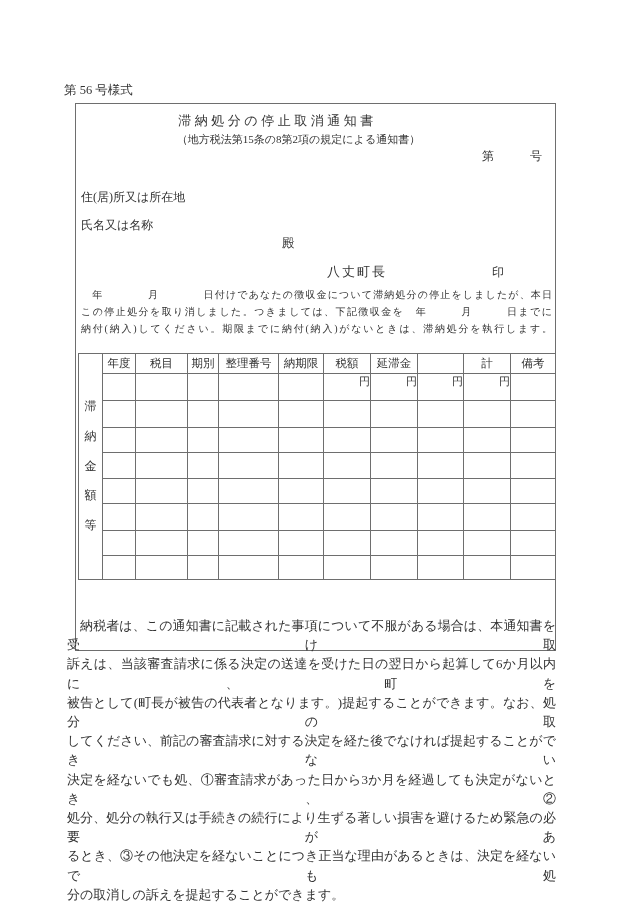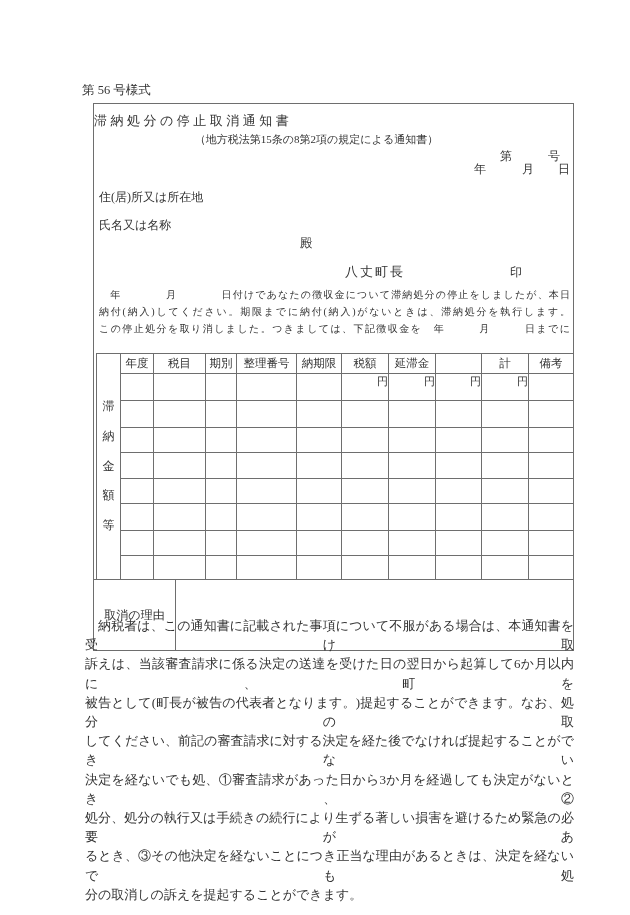--- a/index.html
+++ b/index.html
@@ -1,30 +1,30 @@
 <!DOCTYPE html>
 <html><head>
 <meta charset="utf-8">
 <style>
   html,body { margin:0; padding:0; background:#e8e8e8; }
   .page {
     position:relative; width:630px; height:915px; background:#ffffff;
     color:#333333; font-family:"Liberation Serif","DejaVu Serif",serif;
     overflow:hidden;
   }
-  .abs { position:absolute;margin-left:18px; }
+  .abs { position:absolute; }
   .form-no { left:64px; top:82px; font-size:12.5px; }
   .outer-box {
     left:75px; top:103px; width:479px; height:546px;
     border:1px solid #6e6e6e;
   }
   .in { position:absolute; }
   .title {
     left:0; top:8px; width:100%; box-sizing:border-box; padding-right:76px;
-    text-align:left; font-size:13px; letter-spacing:3.5px; white-space:nowrap;
+    text-align:center; font-size:13px; letter-spacing:3.5px; white-space:nowrap;
   }
   .subtitle {
     left:0; top:28px; width:100%; box-sizing:border-box; padding-right:34px;
     text-align:center; font-size:11px; white-space:nowrap;
   }
   .doc-number { left:0; top:44px; width:100%; box-sizing:border-box; padding-right:13px; text-align:right; font-size:12px; white-space:pre; }
   .doc-date   { left:0; top:57px; width:100%; box-sizing:border-box; padding-right:3px;  text-align:right; font-size:12px; white-space:pre; }
   .addr-label { left:5px; top:85px;  font-size:12px; }
   .name-label { left:5px; top:113px; font-size:12px; }
   .honorific  { left:206px; top:131px; font-size:12.5px; }
@@ -72,35 +72,34 @@
 
 <div class="page">
 
   <div class="abs form-no">第 56 号様式</div>
 
   <div class="abs outer-box">
 
     <div class="in title">滞納処分の停止取消通知書</div>
     <div class="in subtitle">（地方税法第15条の8第2項の規定による通知書）</div>
     <div class="in doc-number">第　　　号</div>
-    <div class="in doc-date">年　　　月　　日</div>
 
     <div class="in addr-label">住(居)所又は所在地</div>
     <div class="in name-label">氏名又は名称</div>
     <div class="in honorific">殿</div>
 
     <div class="in mayor-line">
       <span class="mayor">八丈町長</span>
       <span class="seal">印</span>
     </div>
 
     <div class="in body-par">
       <div class="jline">　年　　　　月　　　　日付けであなたの徴収金について滞納処分の停止をしましたが、本日</div>
+      <div class="jline">この停止処分を取り消しました。つきましては、下記徴収金を　年　　　月　　　日までに</div>
       <div class="jline">納付(納入)してください。期限までに納付(納入)がないときは、滞納処分を執行します。</div>
-      <div class="jline">この停止処分を取り消しました。つきましては、下記徴収金を　年　　　月　　　日までに</div>
     </div>
 
     <table class="amounts">
       <colgroup>
         <col style="width:24px">
           <col style="width:33px">
           <col style="width:52px">
         <col style="width:31px">
           <col style="width:60px">
           <col style="width:45px">
@@ -224,26 +223,20 @@
             <td></td>
             <td></td>
             <td></td>
             <td></td>
             <td></td>
             <td></td>
       </tr>
     </tbody>
       </table>
 
-    <div class="in reason-row">
-      <div class="reason-label-cell">
-        <span>取消の理由</span>
-      </div>
-      <div class="reason-value-cell"></div>
-    </div>
 
   </div>
 
   <div class="abs footer-par">
     <div class="jline">　納税者は、この通知書に記載された事項について不服がある場合は、本通知書を受け取</div>
     <div class="jline">訴えは、当該審査請求に係る決定の送達を受けた日の翌日から起算して6か月以内に、町を</div>
     <div class="jline">被告として(町長が被告の代表者となります。)提起することができます。なお、処分の取</div>
     <div class="jline">してください、前記の審査請求に対する決定を経た後でなければ提起することができない</div>
     <div class="jline">決定を経ないでも処、①審査請求があった日から3か月を経過しても決定がないとき、②</div>
     <div class="jline">処分、処分の執行又は手続きの続行により生ずる著しい損害を避けるため緊急の必要があ</div>

